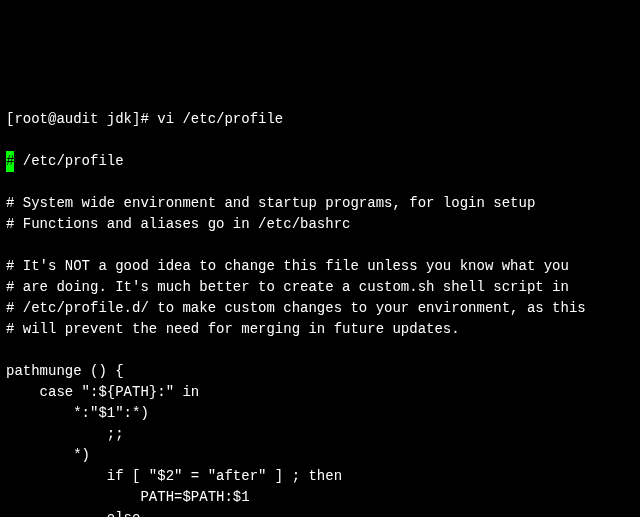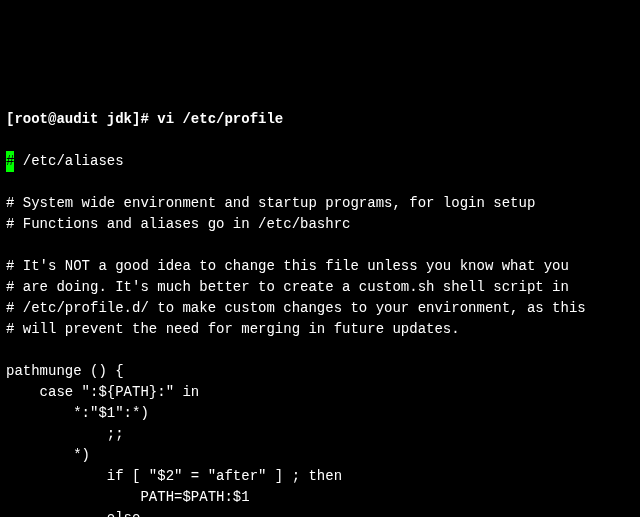--- a/index.html
+++ b/index.html
@@ -8,38 +8,38 @@
       color: #fff;
       font-family: "Consolas", "Courier New", monospace;
       font-size: 14px;
       line-height: 1.5;
       width: 640px;
       height: 517px;
       padding: 4px 6px;
       white-space: pre;
       overflow: hidden;
     }
-    .prompt-line { color: #fff; font-weight: bold; }
+    .prompt-line { color: #fff; }
     .cursor-hash {
       background: #00ff00;
       color: #000;
       display: inline-block;
     }
     .file-path { color: #fff; }
     .terminal { display: block; }
   </style>
 </head>
 <body>
 
 
 
 <div class="terminal">
 <span class="prompt-line">[root@audit jdk]# vi /etc/profile</span>
 <div></div>
-<span class="cursor-hash">#</span><span class="file-path"> /etc/aliases</span>
+<span class="cursor-hash">#</span><span class="file-path"> /etc/profile</span>
 <div id="file-lines">
 # System wide environment and startup programs, for login setup
 # Functions and aliases go in /etc/bashrc
 
 # It's NOT a good idea to change this file unless you know what you
 # are doing. It's much better to create a custom.sh shell script in
 # /etc/profile.d/ to make custom changes to your environment, as this
 # will prevent the need for merging in future updates.
 
 pathmunge () {

